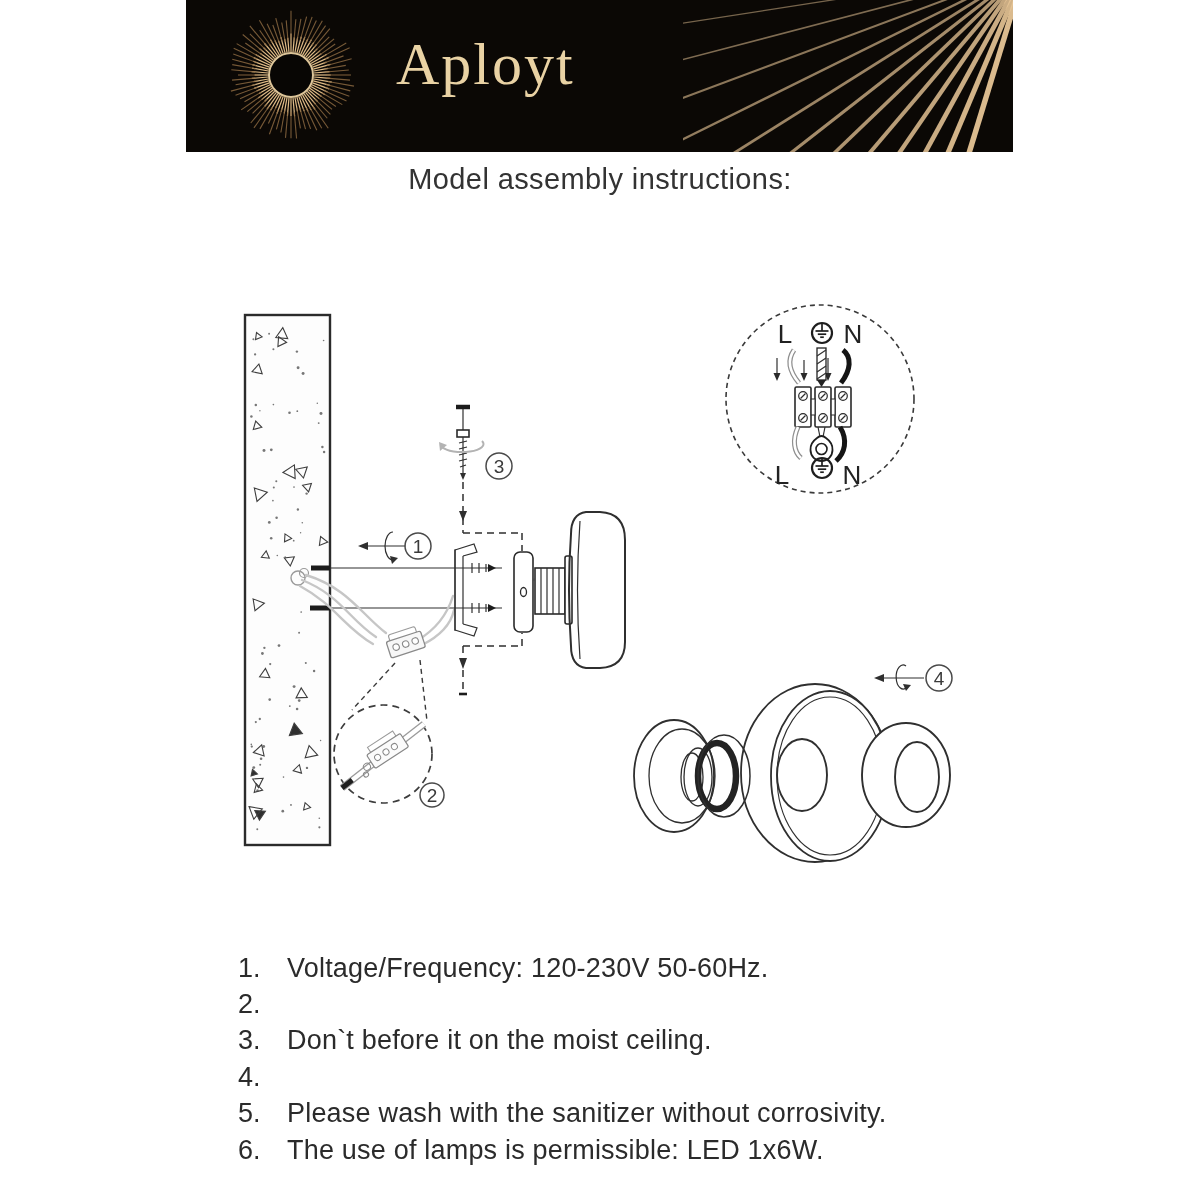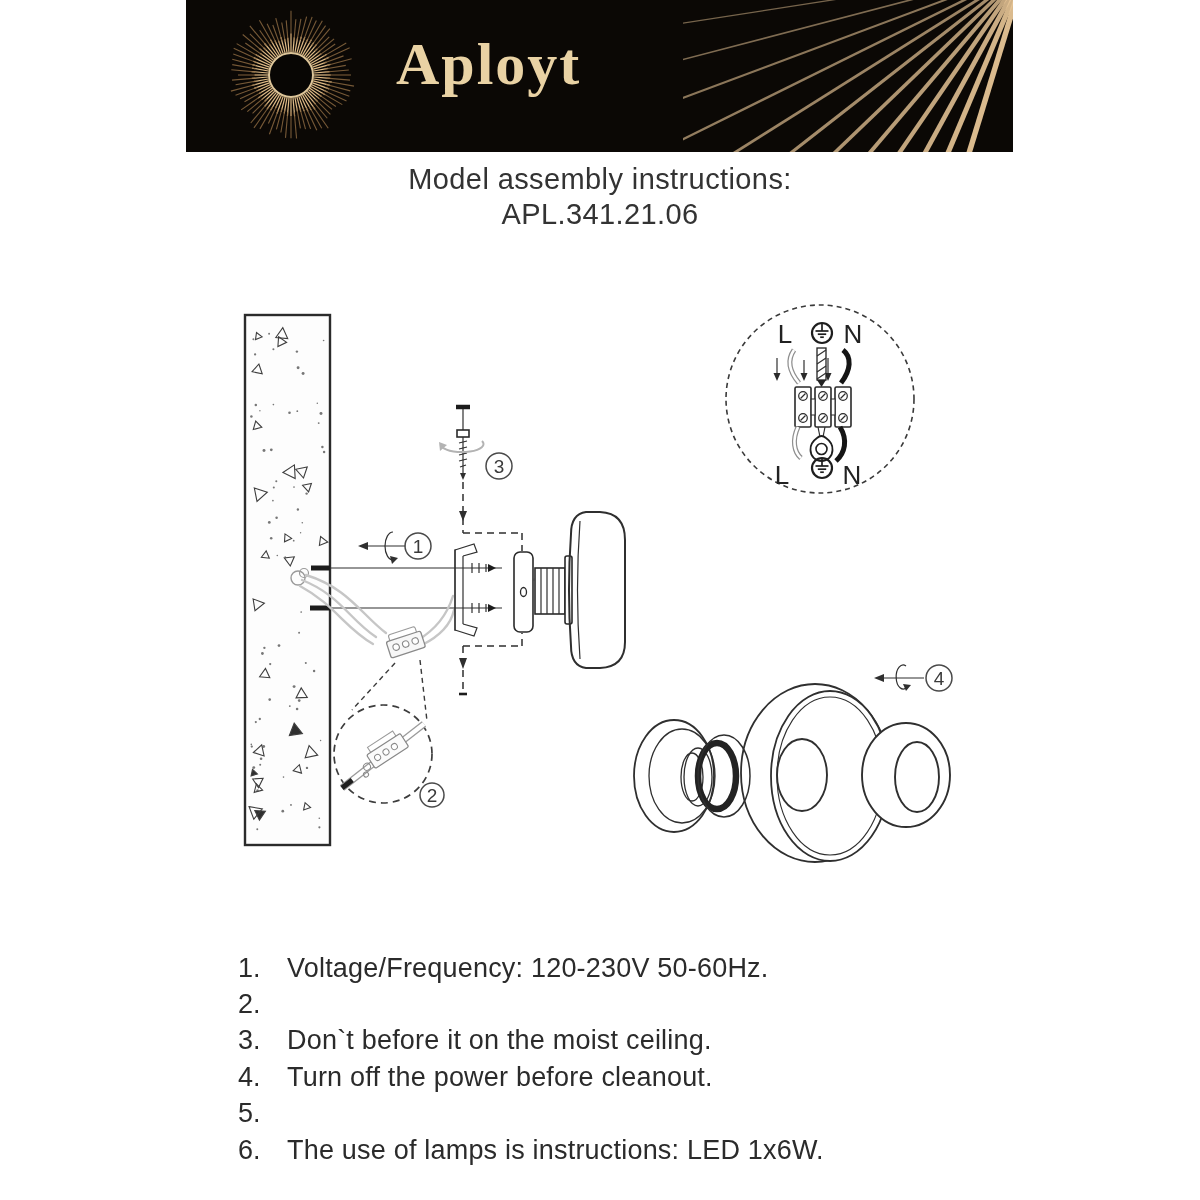--- a/index.html
+++ b/index.html
@@ -2,21 +2,21 @@
 <html style="--header-bg: #0b0805; --brand-text: #e9d2a4;"><head>
 <meta charset="utf-8">
 <style>
   html,body{margin:0;padding:0;background:#ffffff;}
   .page{position:relative;width:1200px;height:1200px;background:#ffffff;overflow:hidden;
         font-family:"Liberation Sans","DejaVu Sans",sans-serif;}
   
   .header{position:absolute;left:186px;top:0;width:827px;height:152px;background:var(--header-bg,#0b0805);overflow:hidden;}
   .starburst{position:absolute;left:30px;top:0;width:150px;height:150px;}
   .brand{position:absolute;left:210px;top:30px;font-family:"Liberation Serif","DejaVu Serif",serif;
-         font-size:60px;font-weight:700;letter-spacing:2px;color:var(--brand-text,#e9d2a4);}
+         font-size:60px;font-weight:400;letter-spacing:2px;color:var(--brand-text,#e9d2a4);}
   .corner-rays{position:absolute;right:0;top:0;width:330px;height:152px;}
   
   .title-block{position:absolute;left:0;top:162px;width:1200px;text-align:center;color:#333;}
   .title-line{font-size:29px;line-height:35px;letter-spacing:.4px;font-weight:500;}
   
   .diagram{position:absolute;left:190px;top:290px;width:840px;height:620px;}
   .ln{stroke:#2f2f2f;stroke-width:1.7;fill:none;stroke-linecap:round;}
   .ln2{stroke:#2f2f2f;stroke-width:1.2;fill:none;}
   .thick{stroke:#1c1c1c;stroke-width:5;fill:none;stroke-linecap:butt;}
   .dash{stroke:#2f2f2f;stroke-width:1.5;fill:none;stroke-dasharray:7 5;}
@@ -205,21 +205,20 @@
           <line x1="334.07031268305235" y1="-18.46223335929178" x2="24.81250732209361" y2="431.5106656283288" stroke="#e7c596" stroke-width="4.32" opacity="0.83"></line>
           <line x1="335.28401641449653" y1="-17.716044428635854" x2="73.36065657986217" y2="461.3582228545659" stroke="#e7c596" stroke-width="4.70" opacity="0.87"></line>
           <line x1="336.5672742528317" y1="-17.097074325717667" x2="124.69097011326639" y2="486.1170269712933" stroke="#e7c596" stroke-width="5.08" opacity="0.91"></line>
           <line x1="337.9067961338817" y1="-16.611733416517502" x2="178.2718453552674" y2="505.53066333929985" stroke="#e7c596" stroke-width="5.46" opacity="0.95"></line>
         </g>
     </svg>
   </header>
 
   <div class="title-block">
     <div class="title-line">Model assembly instructions:</div>
-    <div class="title-line">APL.341.21.06</div>
   </div>
 
   <svg class="diagram" viewBox="0 0 840 620">
     <defs>
       <clipPath id="wallclip">
           <rect x="56" y="26" width="83" height="528"></rect>
         </clipPath>
       <g id="earth" stroke="#1e1e1e" stroke-width="1.7" fill="none">
         <line x1="0" y1="-7.5" x2="0" y2="0"></line>
         <line x1="-6.5" y1="0" x2="6.5" y2="0"></line>
@@ -536,23 +535,23 @@
     </li>
     <li class="instr">
       <span class="num">2.</span>
     </li>
     <li class="instr">
       <span class="num">3.</span>
       <span class="txt">Don`t before it on the moist ceiling.</span>
     </li>
     <li class="instr">
       <span class="num">4.</span>
-      <span class="txt">Turn off the power before cleanout.</span>
     </li>
     <li class="instr">
       <span class="num">5.</span>
+      <span class="txt">Please wash with the sanitizer without corrosivity.</span>
     </li>
     <li class="instr">
       <span class="num">6.</span>
-      <span class="txt">The use of lamps is instructions: LED 1x6W.</span>
+      <span class="txt">The use of lamps is permissible: LED 1x6W.</span>
     </li>
   </ol>
 </div>
 
 </body></html>

